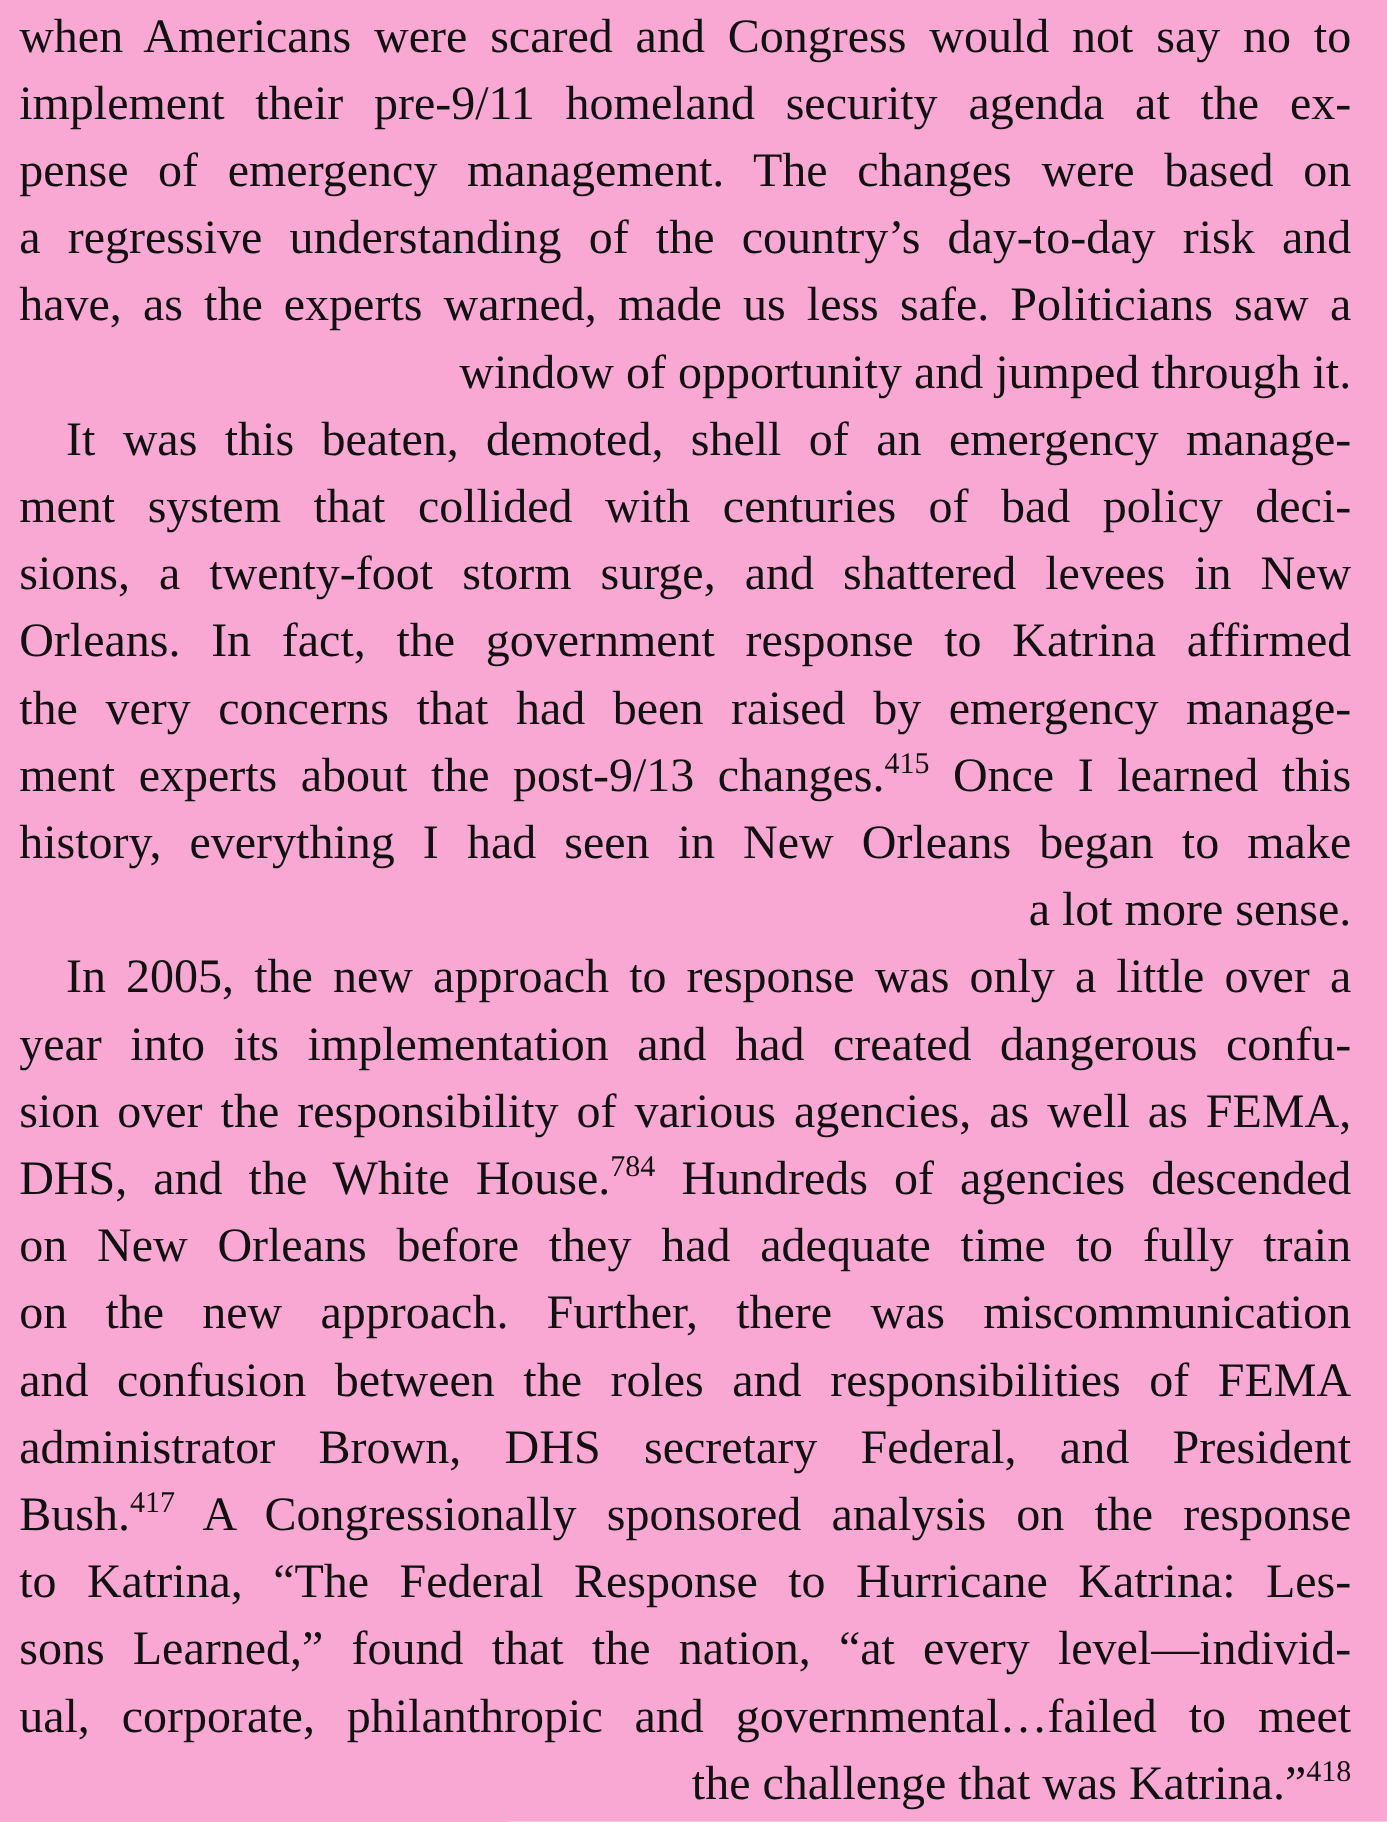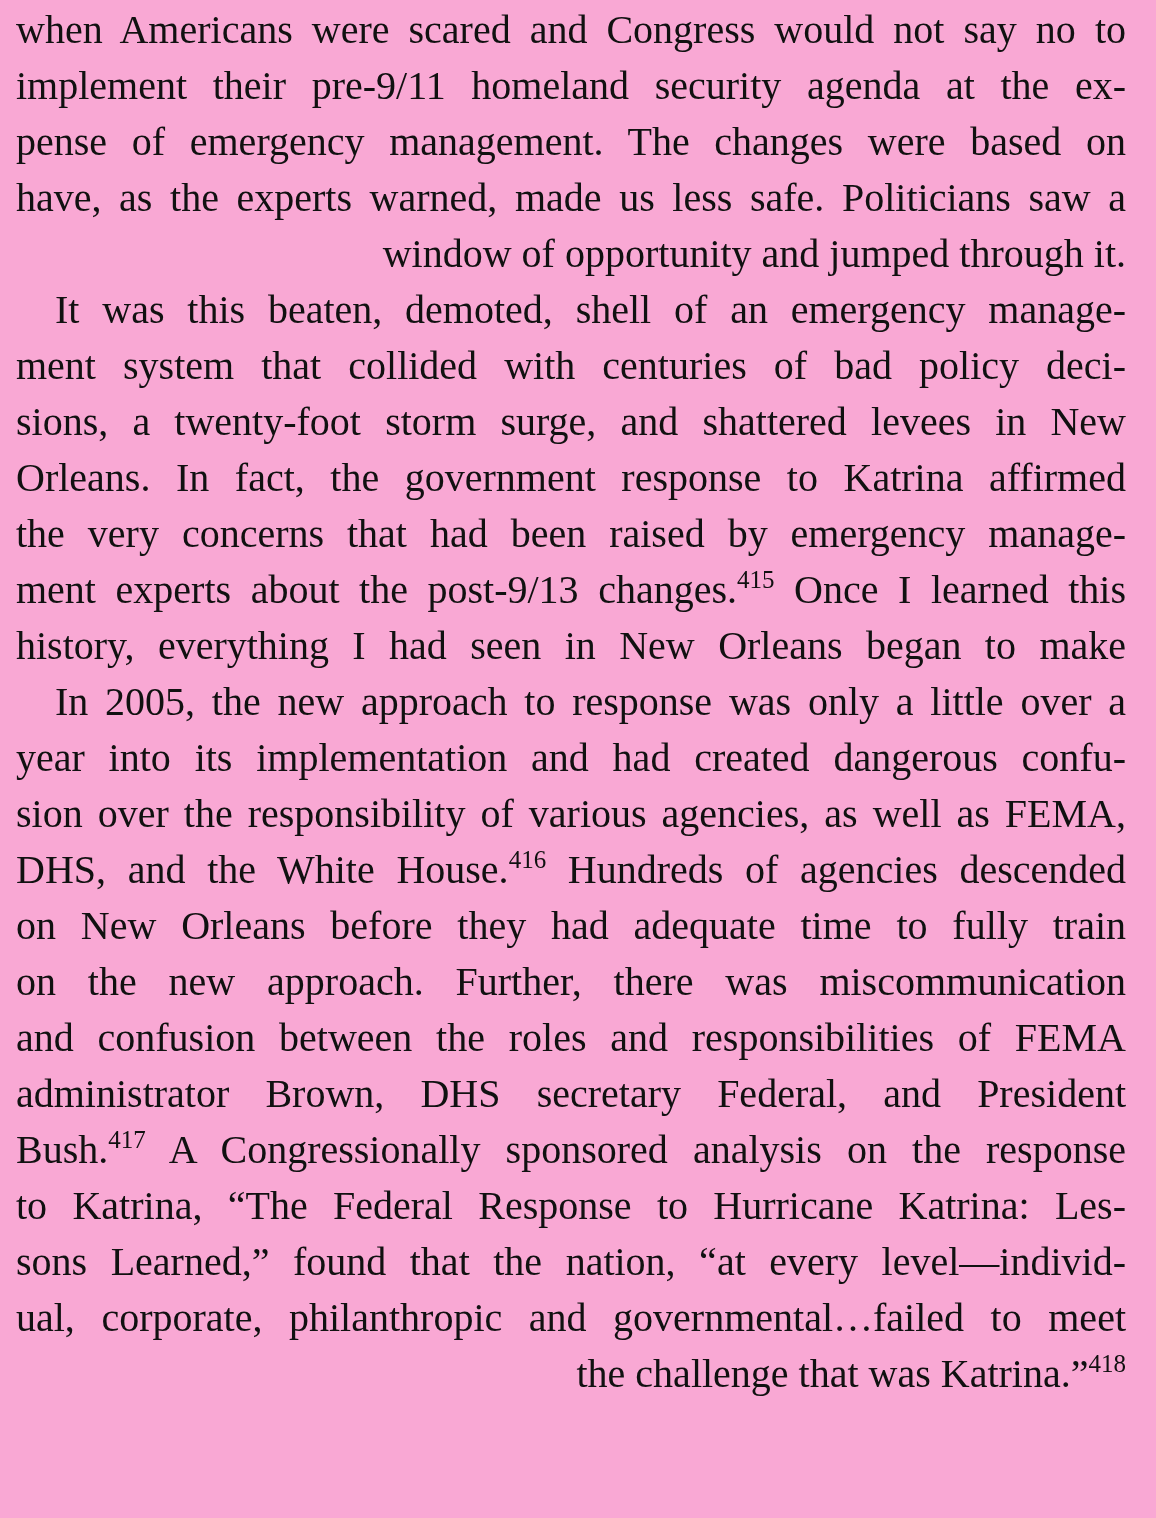--- a/index.html
+++ b/index.html
@@ -64,37 +64,39 @@
 </style>
 </head>
 <body>
 
 <div class="page">
   <div class="page-text">
       <div class="paragraph">
         <div class="line"><span class="seg">when Americans were scared and Congress would not say no to</span></div>
         <div class="line"><span class="seg">implement their pre-9/11 homeland security agenda at the ex-</span></div>
         <div class="line"><span class="seg">pense of emergency management. The changes were based on</span></div>
+        <div class="line"><span class="seg">a regressive understanding of the country’s day-to-day risk and</span></div>
         <div class="line"><span class="seg">have, as the experts warned, made us less safe. Politicians saw a</span></div>
         <div class="line last"><span class="seg">window of opportunity and jumped through it.</span></div>
       </div>
       <div class="paragraph">
         <div class="line indent"><span class="seg">It was this beaten, demoted, shell of an emergency manage-</span></div>
         <div class="line"><span class="seg">ment system that collided with centuries of bad policy deci-</span></div>
         <div class="line"><span class="seg">sions, a twenty-foot storm surge, and shattered levees in New</span></div>
         <div class="line"><span class="seg">Orleans. In fact, the government response to Katrina affirmed</span></div>
         <div class="line"><span class="seg">the very concerns that had been raised by emergency manage-</span></div>
         <div class="line"><span class="seg">ment experts about the post-9/13 changes.</span><sup class="fnref">415</sup><span class="seg"> Once I learned this</span></div>
         <div class="line"><span class="seg">history, everything I had seen in New Orleans began to make</span></div>
+        <div class="line last"><span class="seg">a lot more sense.</span></div>
       </div>
       <div class="paragraph">
         <div class="line indent"><span class="seg">In 2005, the new approach to response was only a little over a</span></div>
         <div class="line"><span class="seg">year into its implementation and had created dangerous confu-</span></div>
         <div class="line"><span class="seg">sion over the responsibility of various agencies, as well as FEMA,</span></div>
-        <div class="line"><span class="seg">DHS, and the White House.</span><sup class="fnref">416</sup><span class="seg"> Hundreds of agencies descended</span></div>
+        <div class="line"><span class="seg">DHS, and the White House.</span><sup class="fnref">784</sup><span class="seg"> Hundreds of agencies descended</span></div>
         <div class="line"><span class="seg">on New Orleans before they had adequate time to fully train</span></div>
         <div class="line"><span class="seg">on the new approach. Further, there was miscommunication</span></div>
         <div class="line"><span class="seg">and confusion between the roles and responsibilities of FEMA</span></div>
         <div class="line"><span class="seg">administrator Brown, DHS secretary Federal, and President</span></div>
         <div class="line"><span class="seg">Bush.</span><sup class="fnref">417</sup><span class="seg"> A Congressionally sponsored analysis on the response</span></div>
         <div class="line"><span class="seg">to Katrina, “The Federal Response to Hurricane Katrina: Les-</span></div>
         <div class="line"><span class="seg">sons Learned,” found that the nation, “at every level—individ-</span></div>
         <div class="line"><span class="seg">ual, corporate, philanthropic and governmental…failed to meet</span></div>
         <div class="line last"><span class="seg">the challenge that was Katrina.”</span><sup class="fnref">418</sup></div>
       </div>

